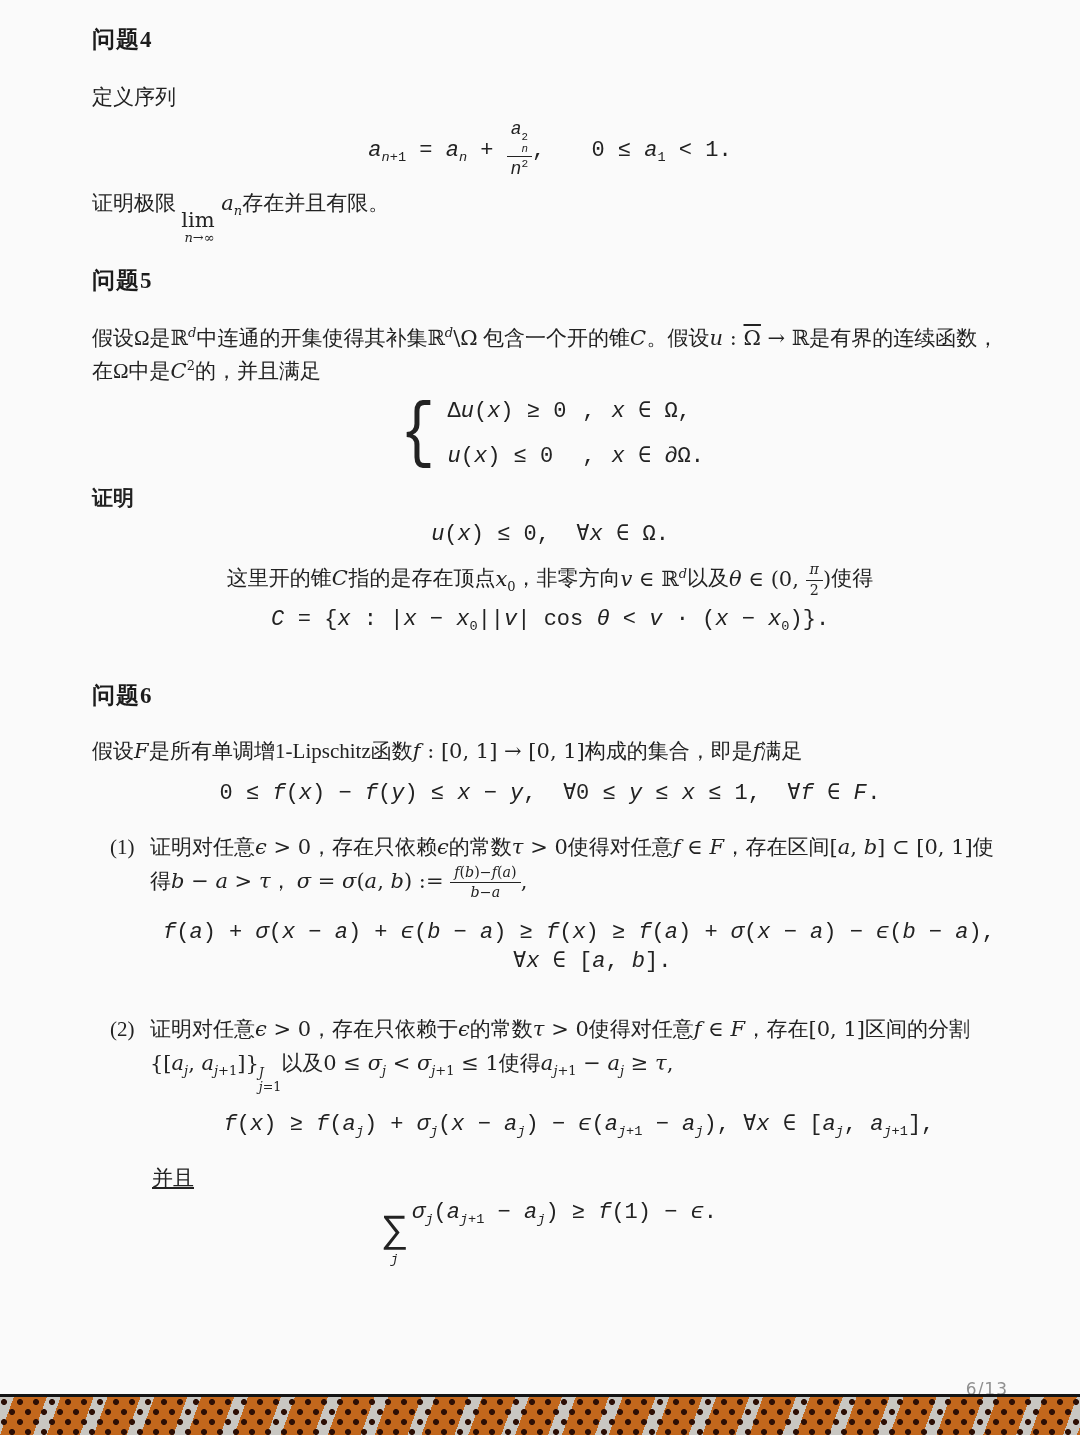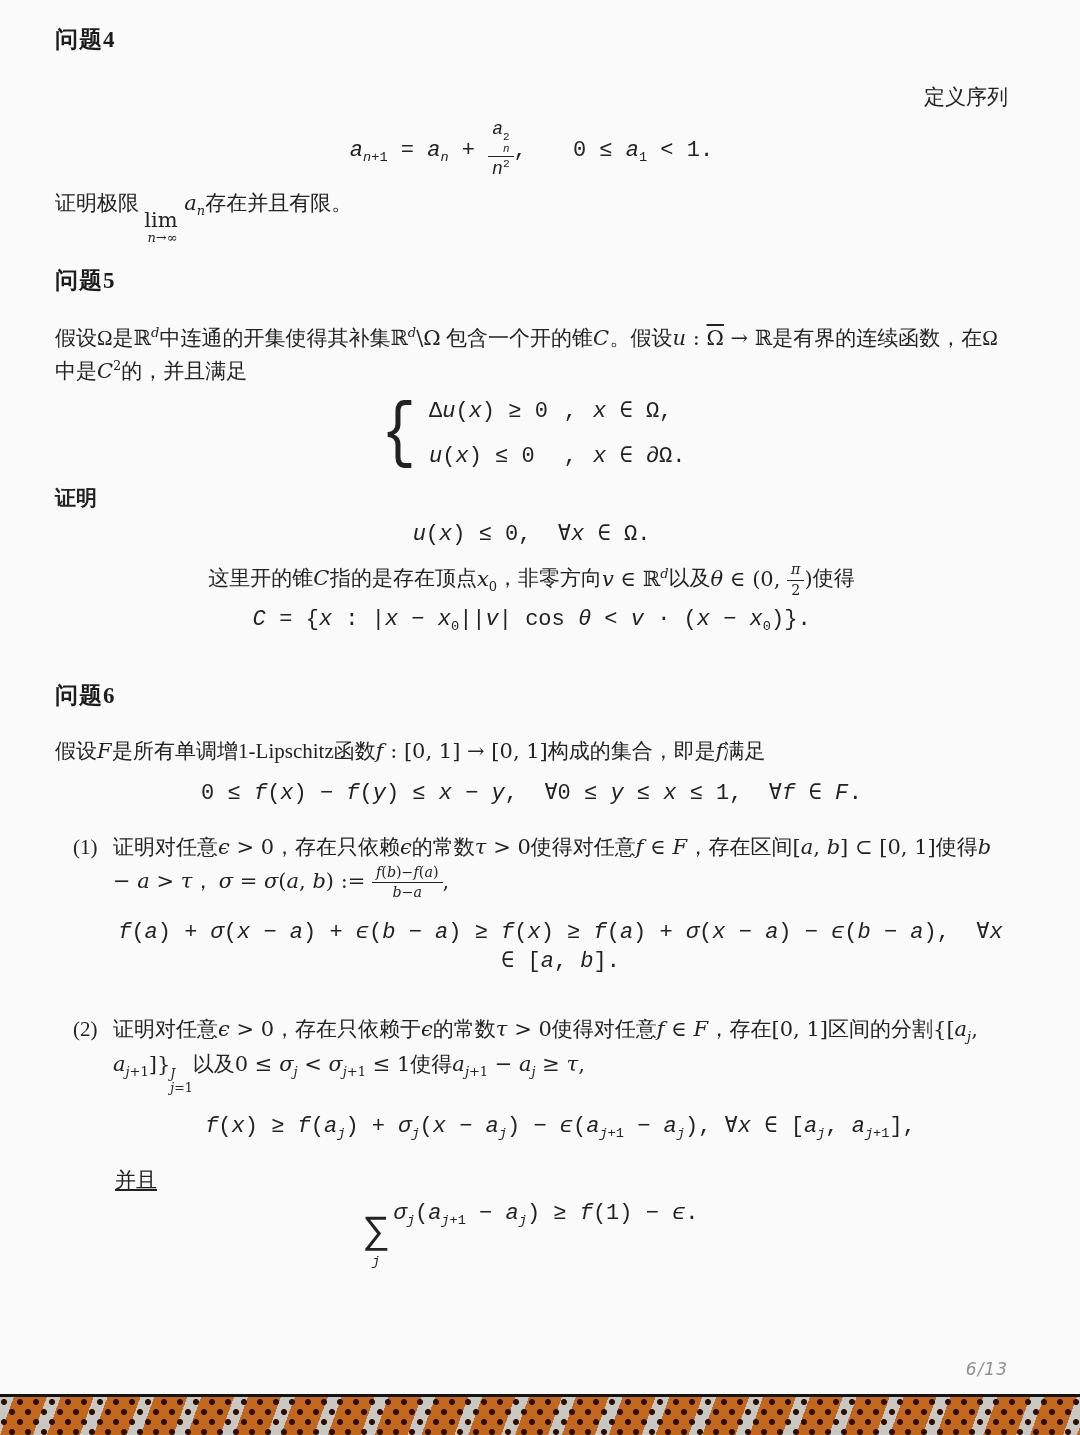--- a/index.html
+++ b/index.html
@@ -4,21 +4,21 @@
 <style>
   html,body{margin:0;padding:0;}
   .sheet{
     position:relative;
     width:1080px;height:1435px;
     background:#fafafa;
     overflow:hidden;
     font-family:"Liberation Serif","DejaVu Serif",serif;
     color:#222;
   }
-  .content{padding:24px 72px 0 55px;}
+  .content{padding:24px 72px 0 92px;}
   .ph{
     font-size:23px;font-weight:700;margin:0;color:#1c1c1c;
     letter-spacing:1px;
   }
   .ptext{font-size:21px;line-height:1.6;margin:0;}
   .dmath{
     text-align:center;
     font-family:Liberation Mono, monospace;
     font-size:22px;line-height:1.35;
     margin:8px 0;
@@ -64,43 +64,43 @@
   .cg .cc{text-align:left;}
   .bar{text-decoration:overline;}
   .scr{letter-spacing:0.5px;}
   .sp1{display:inline-block;width:1.2em;}
   .sp2{display:inline-block;width:2.1em;}
   
   .item{display:flex;margin:0;padding-left:18px;}
   .item-label{flex:none;width:40px;font-size:21px;line-height:1.6;}
   .item-body{flex:1;}
   .and-label{margin-left:60px;}
-  .sec-p4 .intro{margin-top:26px;text-align:right;}
+  .sec-p4 .intro{margin-top:26px;}
   .sec-p4 .dmath{margin:4px 0 2px;}
   .sec-p4 .outro{margin-top:6px;}
   .sec-p5{margin-top:20px;}
   .sec-p5 .para{margin-top:26px;}
   .sec-p5 .cases-math{margin-top:8px;}
   .sec-p5 .proof{margin-top:10px;font-weight:bold;}
   .sec-p5 .claim{margin:4px 0;}
   .sec-p5 .cone-text{margin-top:12px;text-align:center;}
   .sec-p5 .cone-math{margin-top:6px;}
   .sec-p6{margin-top:44px;}
   .sec-p6 .para{margin-top:24px;}
   .sec-p6 .lip{margin-top:10px;}
   .sec-p6 .item1{margin-top:22px;}
   .sec-p6 .item2{margin-top:28px;}
   .sec-p6 .item .dmath{margin-top:16px;}
   .sec-p6 .and-label{margin-top:12px;text-decoration:underline;}
   .sec-p6 .sum-math{margin-top:2px;}
   
   .page-number{
-    position:absolute;right:72px;bottom:56px;
+    position:absolute;right:72px;bottom:36px;
     font-family:"DejaVu Sans","Liberation Sans",sans-serif;
-    font-size:17px;color:#8f8f8f;letter-spacing:1px;font-style:italic;
+    font-size:17px;color:#8f8f8f;letter-spacing:1px;
   }
   .band{
     position:absolute;left:0;right:0;bottom:0;height:38px;
     border-top:3px solid #141414;
     background-color:#c2671c;
     background-image:
       radial-gradient(circle at 4px 5px, #2d0f05 2.6px, transparent 3.4px),
       radial-gradient(circle at 4px 5px, #2d0f05 2.6px, transparent 3.4px),
       repeating-linear-gradient(110deg, #c9c7c2 0 13px, #c2671c 13px 44px);
     background-size:16px 20px,16px 20px,auto;

